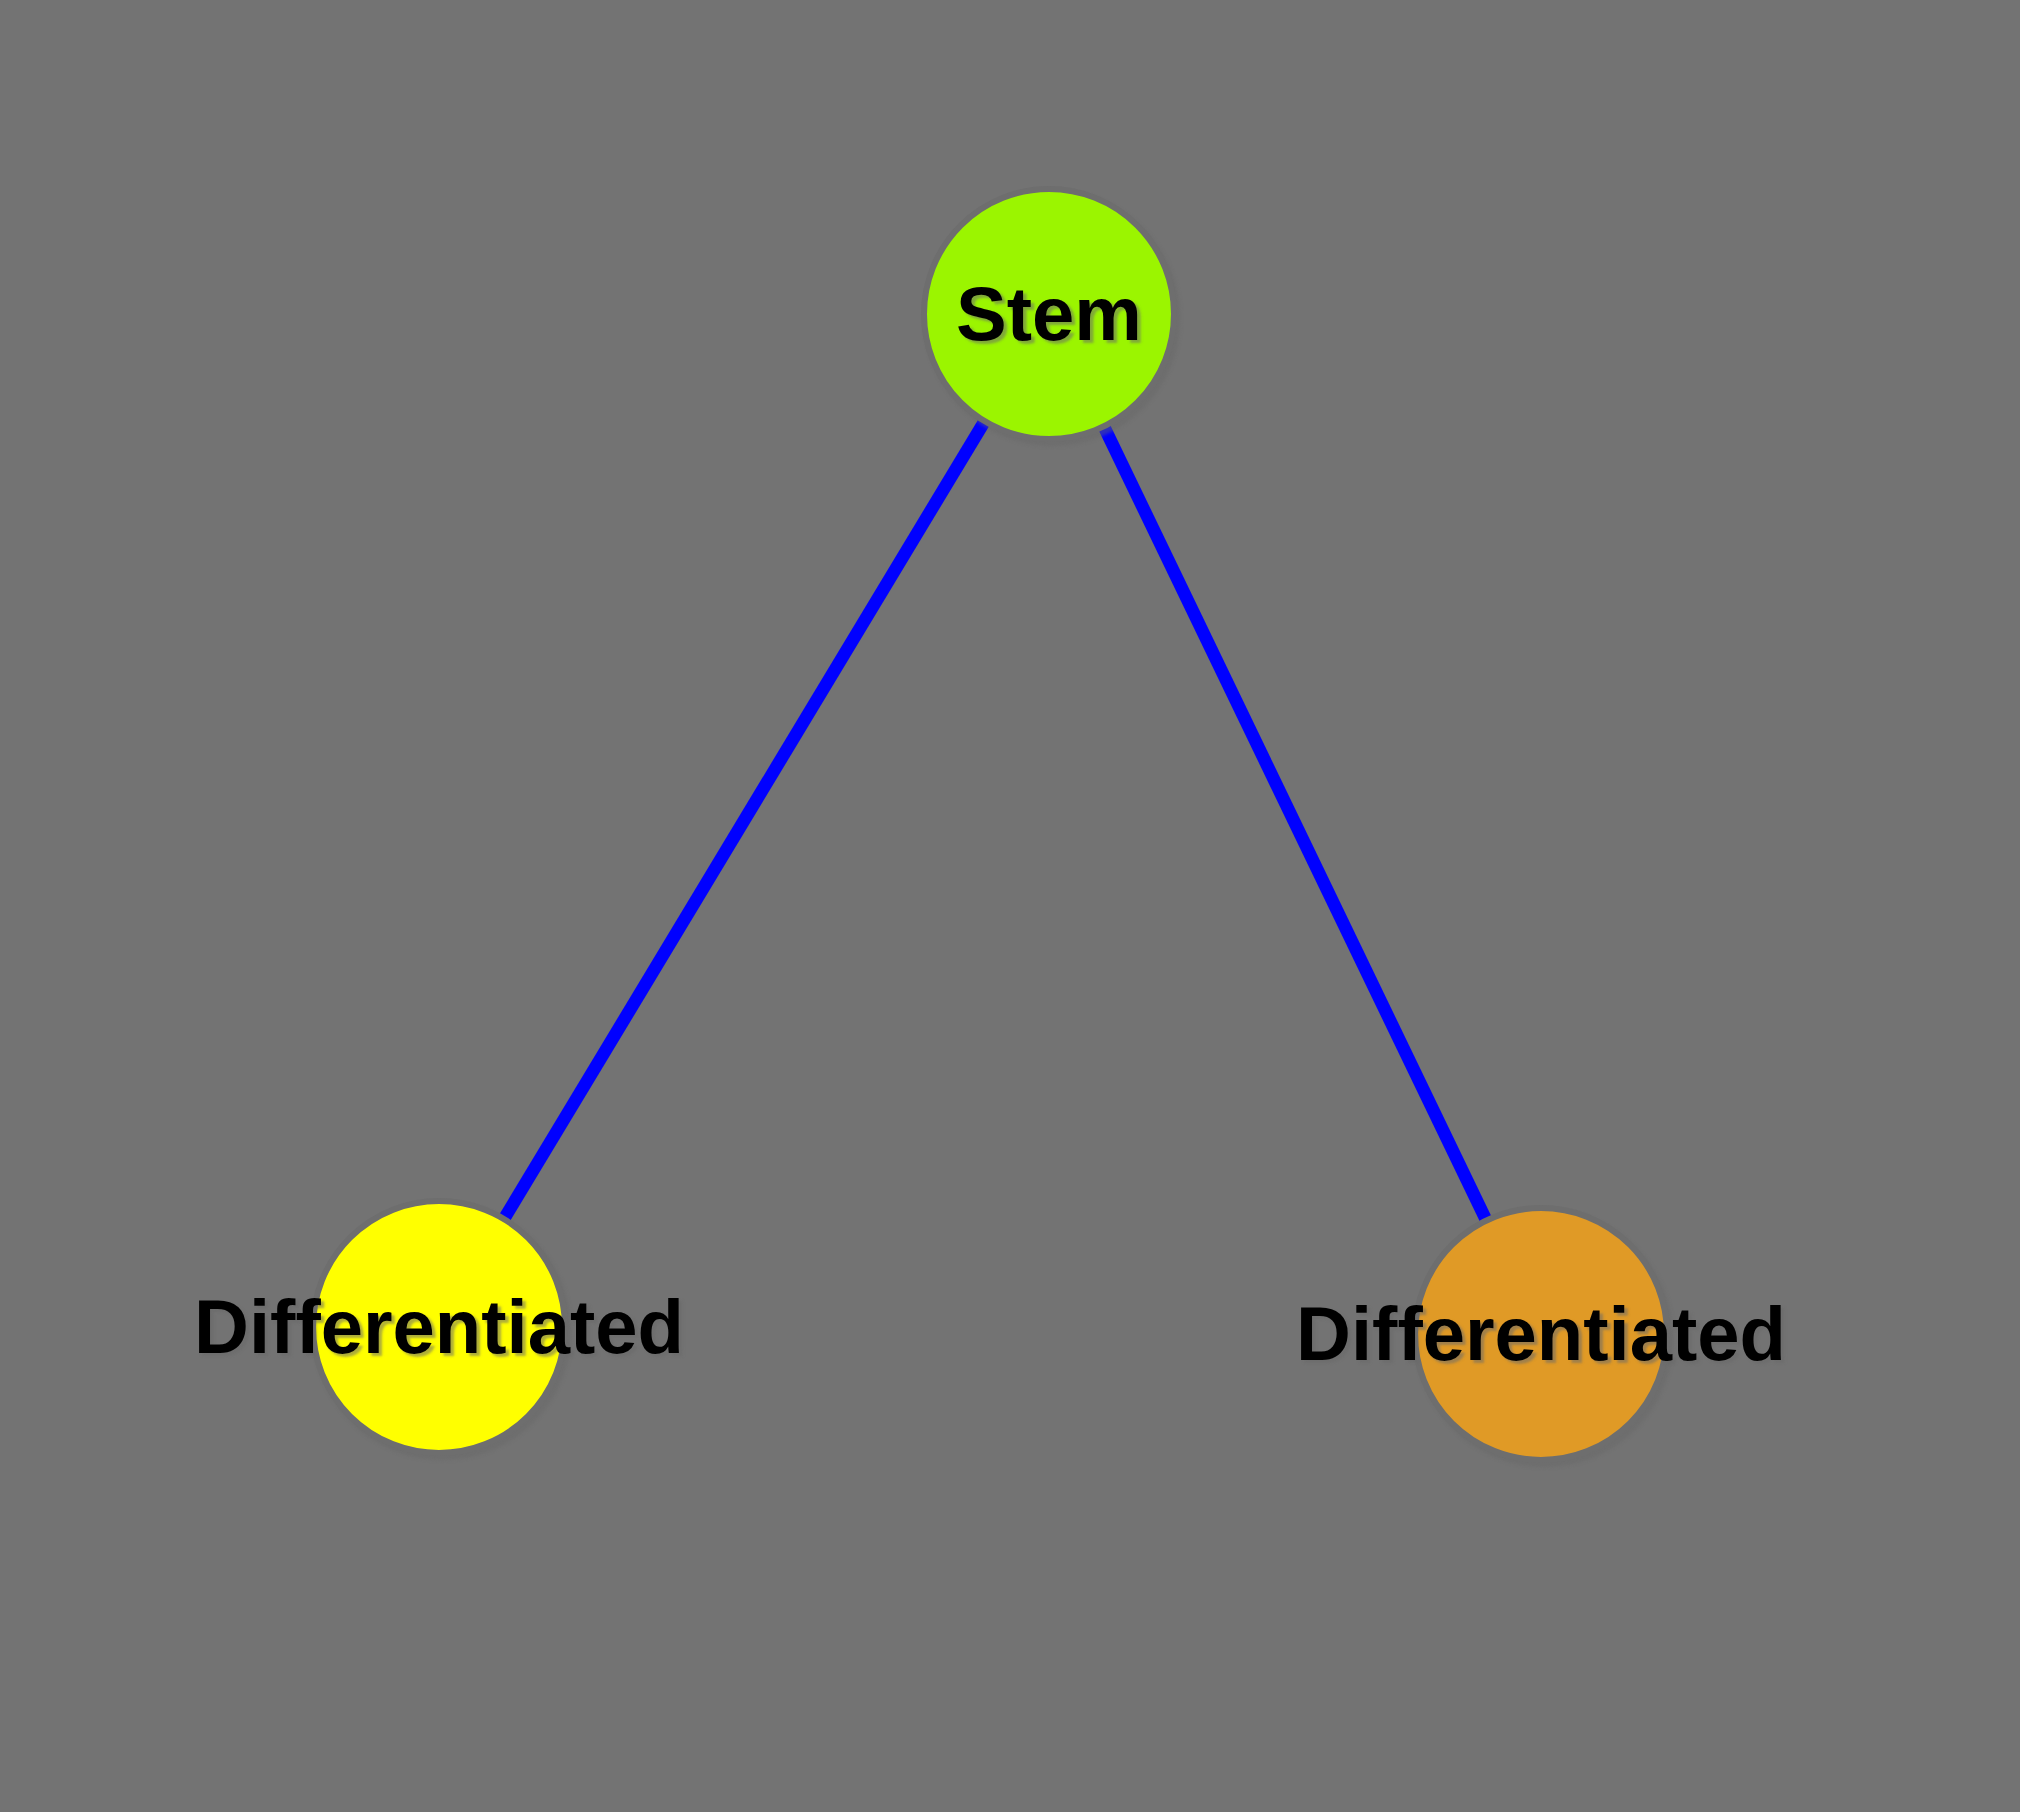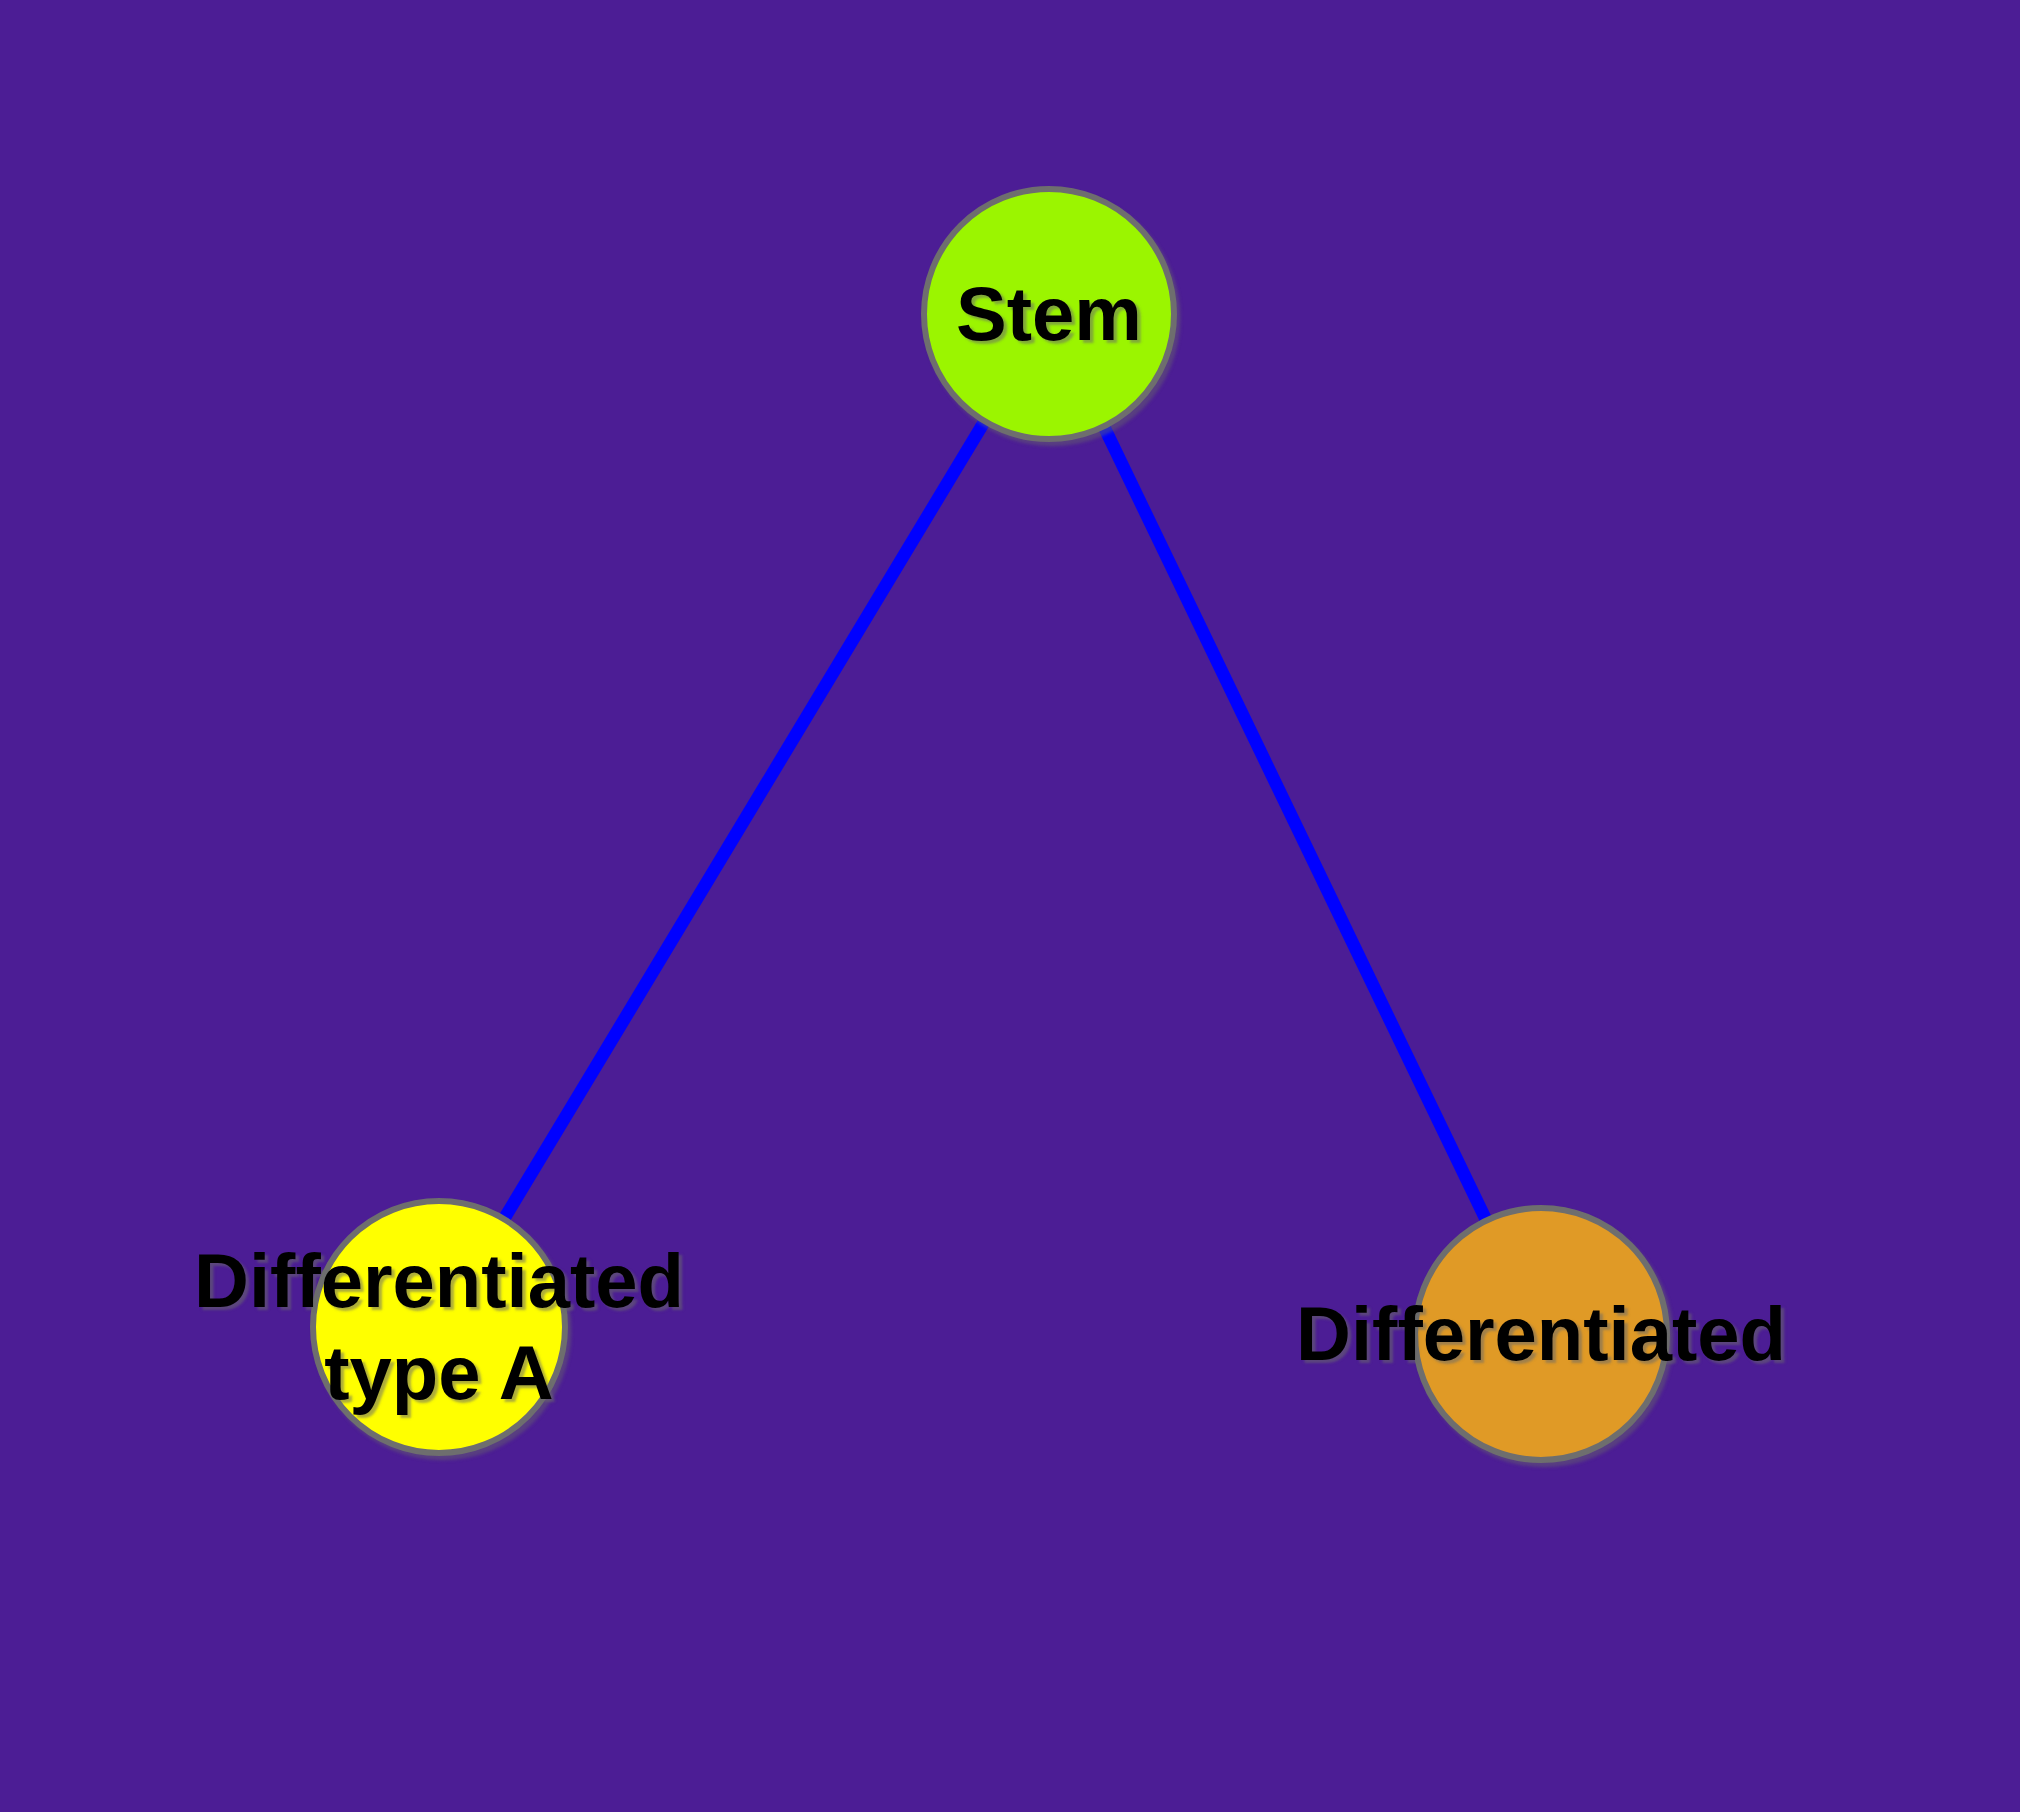--- a/index.html
+++ b/index.html
@@ -44,38 +44,37 @@
   .node-label .line {
     display: block;
   }
   .node-label .line:empty {
     display: none;
   }
 </style>
 </head>
 <body>
 
-<div class="canvas" style="background: #4c1d95;">
+<div class="canvas" style="background: #737373;">
 
   <svg class="edges-layer" viewBox="0 0 2384 2138" xmlns="http://www.w3.org/2000/svg">
       <line x1="1238" y1="370" x2="518" y2="1565" stroke="#0000FF" stroke-width="15"></line>
       <line x1="1238" y1="370" x2="1818" y2="1574" stroke="#0000FF" stroke-width="15"></line>
     </svg>
 
   <div class="node" style="left: 921px; top: 186px; width: 256px; height: 256px; background: rgb(155, 245, 0); border-color: rgb(110, 110, 110); border-width: 6px;">
     <div class="node-label">
       <span class="line">Stem</span>
 
     </div>
   </div>
 
   <div class="node" style="left: 310px; top: 1198px; width: 258px; height: 258px; background: rgb(255, 255, 0); border-color: rgb(110, 110, 110); border-width: 6px;">
     <div class="node-label">
       <span class="line">Differentiated</span>
-      <span class="line">type A</span>
     </div>
   </div>
 
   <div class="node" style="left: 1412px; top: 1205px; width: 258px; height: 258px; background: rgb(224, 154, 38); border-color: rgb(110, 110, 110); border-width: 6px;">
     <div class="node-label">
       <span class="line">Differentiated</span>
     </div>
   </div>
 
 </div>

